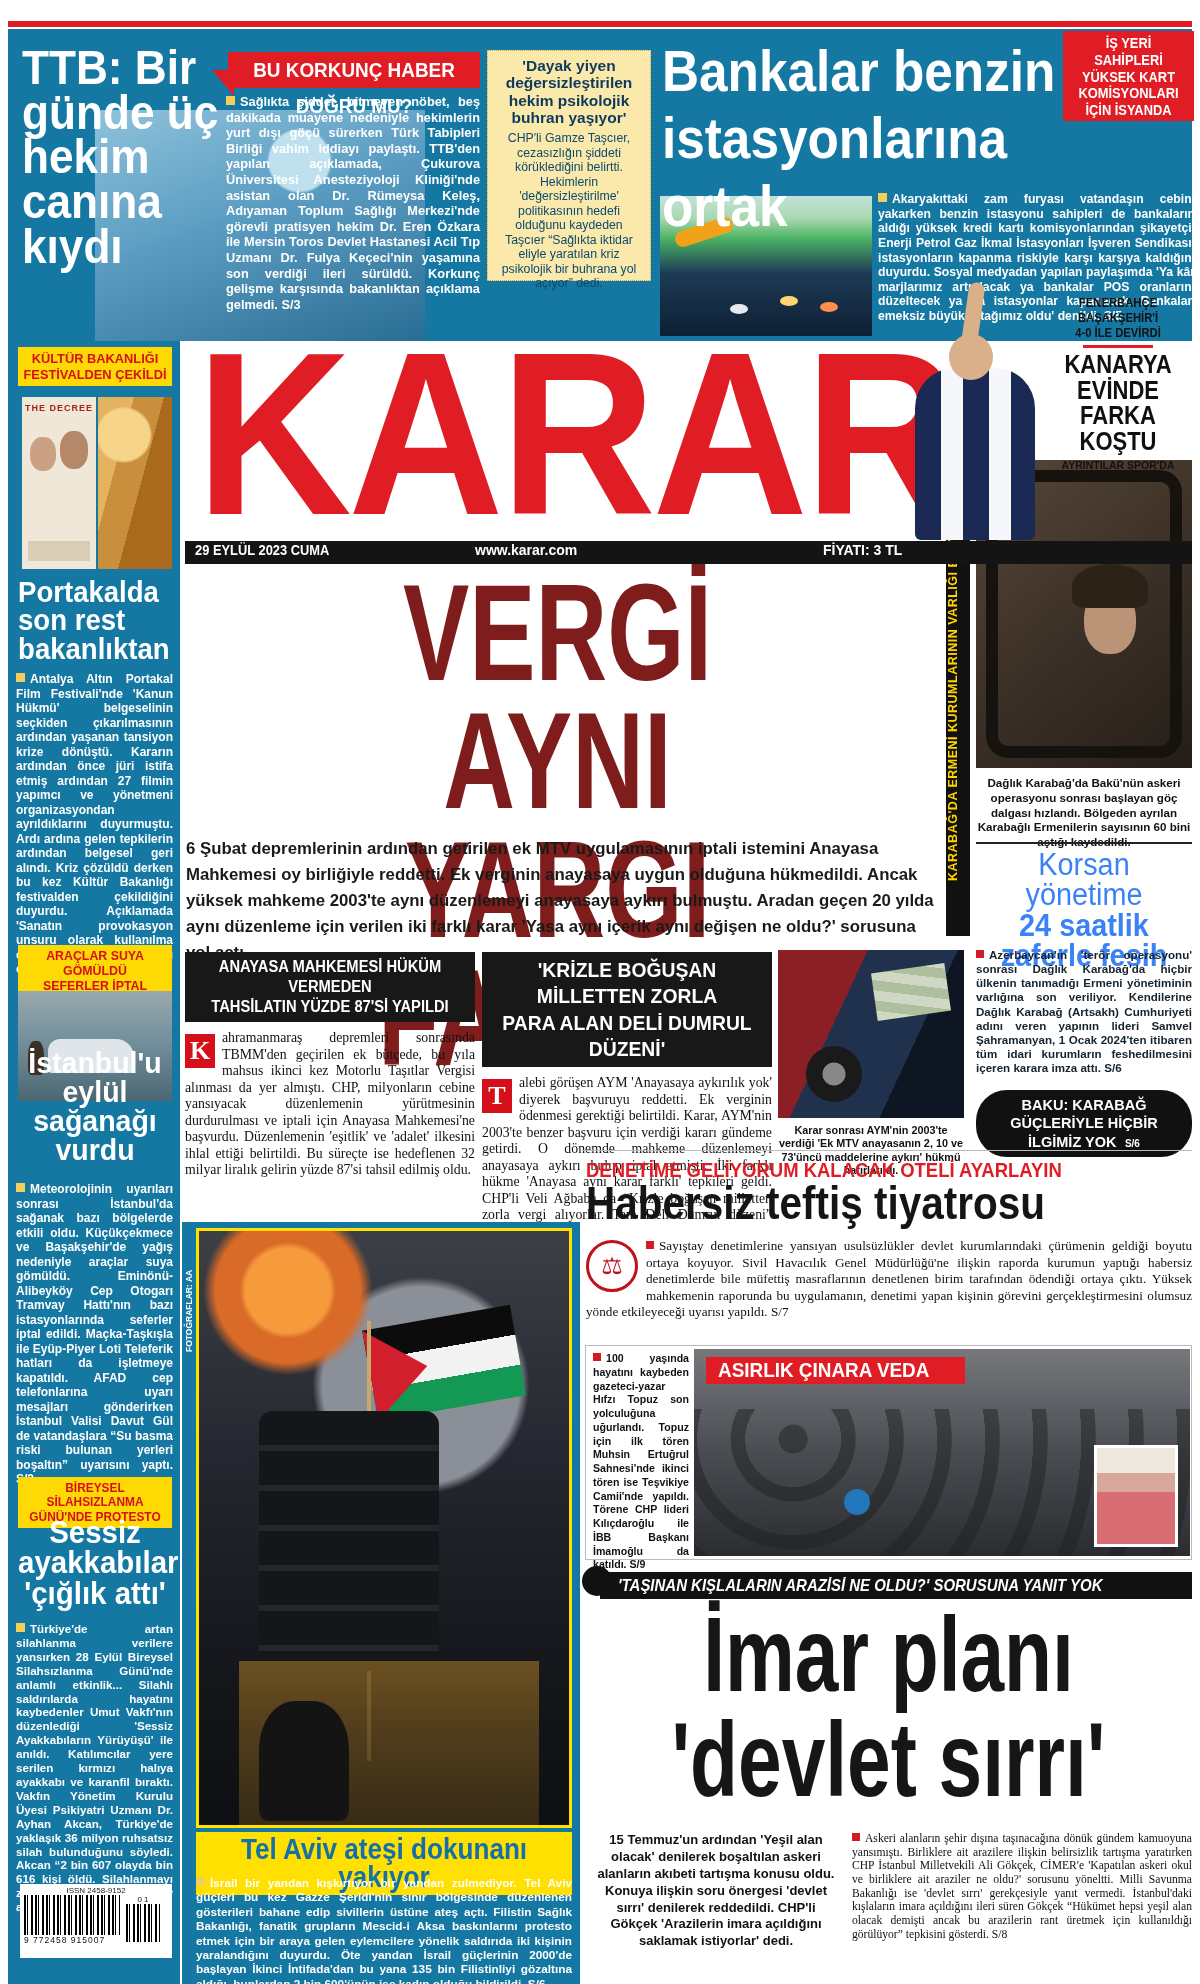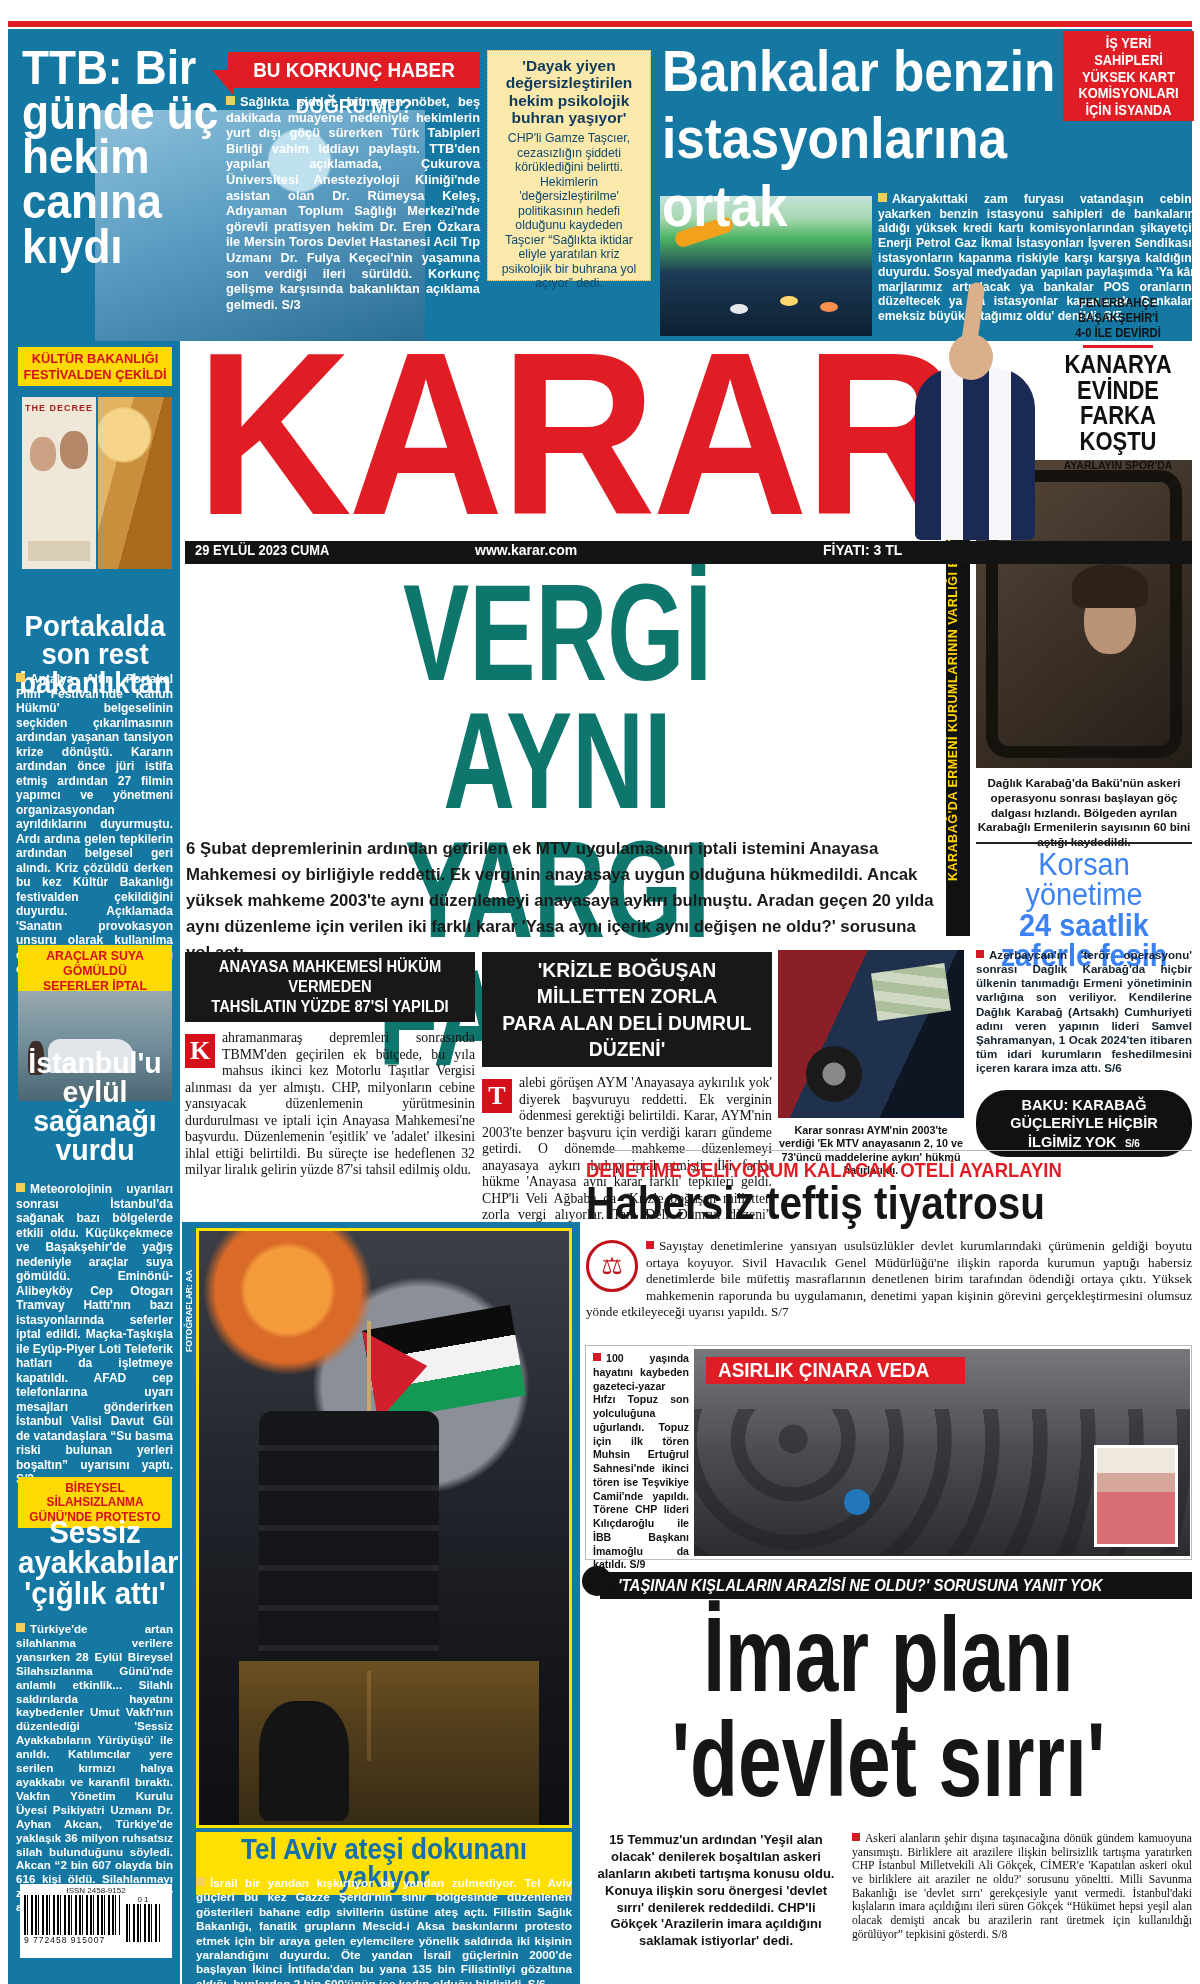--- a/index.html
+++ b/index.html
@@ -91,21 +91,21 @@
 
   <div class="ph" style="left:22px;top:397px;width:74px;height:172px;background:#efe7d8;z-index:2;">
     <div style="color:#a8231f;font-weight:bold;font-size:9px;text-align:center;margin-top:6px;letter-spacing:1px;">THE DECREE</div>
     <div class="abs" style="left:8px;top:40px;width:26px;height:34px;border-radius:45%;background:#caa183;"></div>
     <div class="abs" style="left:38px;top:34px;width:28px;height:38px;border-radius:45%;background:#b5886a;"></div>
     <div class="abs" style="left:6px;bottom:8px;width:62px;height:20px;background:#d9cdb6;"></div>
   </div>
   <div class="ph" style="left:98px;top:397px;width:74px;height:172px;
        background:radial-gradient(circle at 35% 22%,#f6d48a 0 18%,rgba(0,0,0,0) 20%),linear-gradient(105deg,#e4b35f 0 30%,#c98f3c 30% 55%,#a96a1e 55% 100%);z-index:2;"></div>
 
-  <div class="abs cond w" style="left:14px;top:612px;width:162px;font-size:29px;text-align:center;line-height:.98;z-index:2;">
+  <div class="abs cond w" style="left:14px;top:578px;width:162px;font-size:29px;line-height:.98;z-index:2;">
     <span class="sx" style="transform:scaleX(.95);">Portakalda</span>
     <span class="sx" style="transform:scaleX(.95);">son rest</span>
     <span class="sx" style="transform:scaleX(.95);">bakanlıktan</span>
   </div>
   <p class="abs w just" style="left:16px;top:672px;width:157px;margin:0;font-size:12px;font-weight:bold;line-height:1.21;z-index:2;">
     <span class="sq"></span><span>Antalya Altın Portakal Film Festivali'nde 'Kanun Hükmü' belgeselinin seçkiden çıkarılmasının ardından yaşanan tansiyon krize dönüştü. Kararın ardından önce jüri istifa etmiş ardından 27 filmin yapımcı ve yönetmeni organizasyondan ayrıldıklarını duyurmuştu. Ardı ardına gelen tepkilerin ardından belgesel geri alındı. Kriz çözüldü derken bu kez Kültür Bakanlığı festivalden çekildiğini duyurdu. Açıklamada 'Sanatın provokasyon unsuru olarak kullanılma çabasının parçası olmayacağız' denildi. S/2</span>
   </p>
 
   <div class="abs ybox" style="left:18px;top:945px;width:154px;padding:4px 0;font-size:13px;line-height:1.15;z-index:2;">
     <span class="sx" style="transform:scaleX(.95);">ARAÇLAR SUYA GÖMÜLDÜ</span>
@@ -166,30 +166,30 @@
     <div class="cond" style="font-size:12.5px;color:#111;line-height:1.2;">
       <span class="sx" style="transform:scaleX(.9);">FENERBAHÇE BAŞAKŞEHİR'İ</span>
       <span class="sx" style="transform:scaleX(.9);">4-0 İLE DEVİRDİ</span>
     </div>
     <div style="width:70px;height:3px;background:#e01d24;margin:4px auto;"></div>
     <div class="cond" style="font-size:25px;color:#101010;line-height:1.02;margin-top:2px;">
       <span class="sx" style="transform:scaleX(.88);">KANARYA</span>
       <span class="sx" style="transform:scaleX(.88);">EVİNDE FARKA</span>
       <span class="sx" style="transform:scaleX(.88);">KOŞTU</span>
     </div>
-    <div style="font-size:10.5px;font-weight:bold;color:#111;margin-top:5px;">AYARLAYIN SPOR'DA</div>
+    <div style="font-size:10.5px;font-weight:bold;color:#111;margin-top:5px;">AYRINTILAR SPOR'DA</div>
   </div>
 
   <div class="abs" style="left:185px;top:541px;width:1007px;height:23px;background:#141414;z-index:1;">
     <span class="abs w cond" style="left:10px;top:3px;font-size:14px;transform:scaleX(.92);transform-origin:left;">29 EYLÜL 2023 CUMA</span>
     <span class="abs w cond" style="left:290px;top:3px;font-size:14px;">www.karar.com</span>
     <span class="abs w cond" style="left:638px;top:3px;font-size:14px;">FİYATI: 3 TL</span>
   </div>
 
-  <div class="abs cond" style="left:185px;top:568px;width:745px;text-align:center;color:#0f766e;font-size:138px;line-height:.93;z-index:0;">
+  <div class="abs cond" style="left:185px;top:568px;width:745px;text-align:center;color:#7f1d1d;font-size:138px;line-height:.93;z-index:0;">
     <span class="sx" style="transform:scaleX(.72);">VERGİ AYNI</span>
     <span class="sx" style="transform:scaleX(.72);">YARGI FARKLI</span>
   </div>
   <p class="abs" style="left:186px;top:836px;width:748px;margin:0;font-size:16.8px;font-weight:bold;color:#1a1a18;line-height:1.55;">6 Şubat depremlerinin ardından getirilen ek MTV uygulamasının iptali istemini Anayasa Mahkemesi oy birliğiyle reddetti. Ek verginin anayasaya uygun olduğuna hükmedildi. Ancak yüksek mahkeme 2003'te aynı düzenlemeyi anayasaya aykırı bulmuştu. Aradan geçen 20 yılda aynı düzenleme için verilen iki farklı karar 'Yasa aynı içerik aynı değişen ne oldu?' sorusuna yol açtı.</p>
 
   <div class="abs" style="left:185px;top:952px;width:290px;">
     <div class="bheader" style="padding:5px 2px;font-size:16px;line-height:1.25;">
       <span class="sx" style="transform:scaleX(.92);">ANAYASA MAHKEMESİ HÜKÜM VERMEDEN</span>
       <span class="sx" style="transform:scaleX(.92);">TAHSİLATIN YÜZDE 87'Sİ YAPILDI</span>
     </div>

